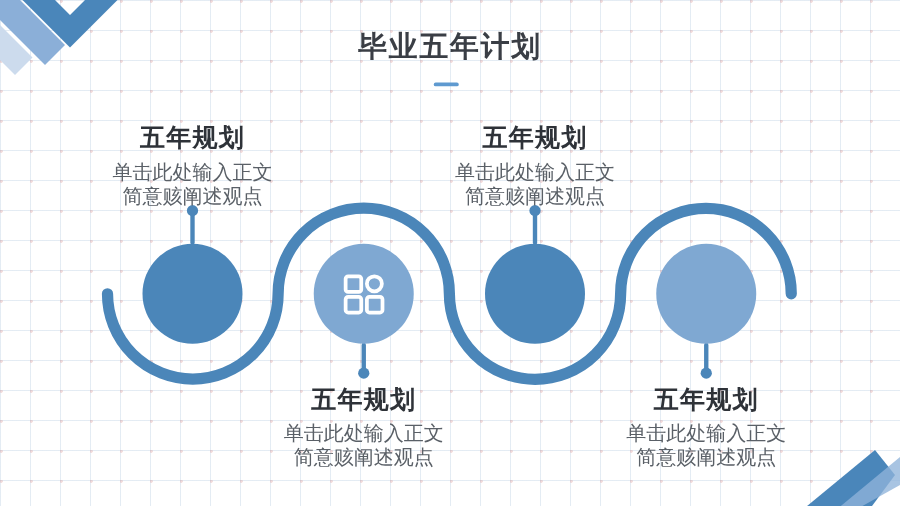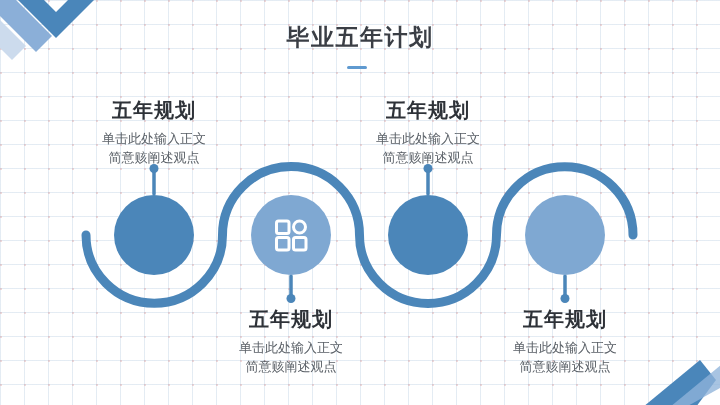--- a/index.html
+++ b/index.html
@@ -13,21 +13,21 @@
       linear-gradient(to bottom, rgba(201,217,232,.50) 1px, transparent 1px);
     background-size:24px 24px;
   }
   .title{
     position:absolute;top:22px;left:0;width:720px;text-align:center;
     font-size:23px;font-weight:600;color:#3a3e45;letter-spacing:1.5px;margin:0;
   }
   .stage{position:absolute;left:0;top:0;width:720px;height:405px;}
   .tb{position:absolute;width:160px;text-align:center;}
   .tb .tb-head{margin:0 0 5px 0;font-size:20px;font-weight:700;color:#2e3238;letter-spacing:1px;}
-  .tb .tb-body{margin:0;font-size:13px;line-height:19px;color:#5a6067;}
+  .tb .tb-body{margin:0;font-size:16px;line-height:19px;color:#5a6067;}
   .tb1{left:74px;top:97px;}
   .tb2{left:211px;top:306px;}
   .tb3{left:348px;top:97px;}
   .tb4{left:485px;top:306px;}
 </style>
 </head>
 <body>
 
 <div class="slide">
 

